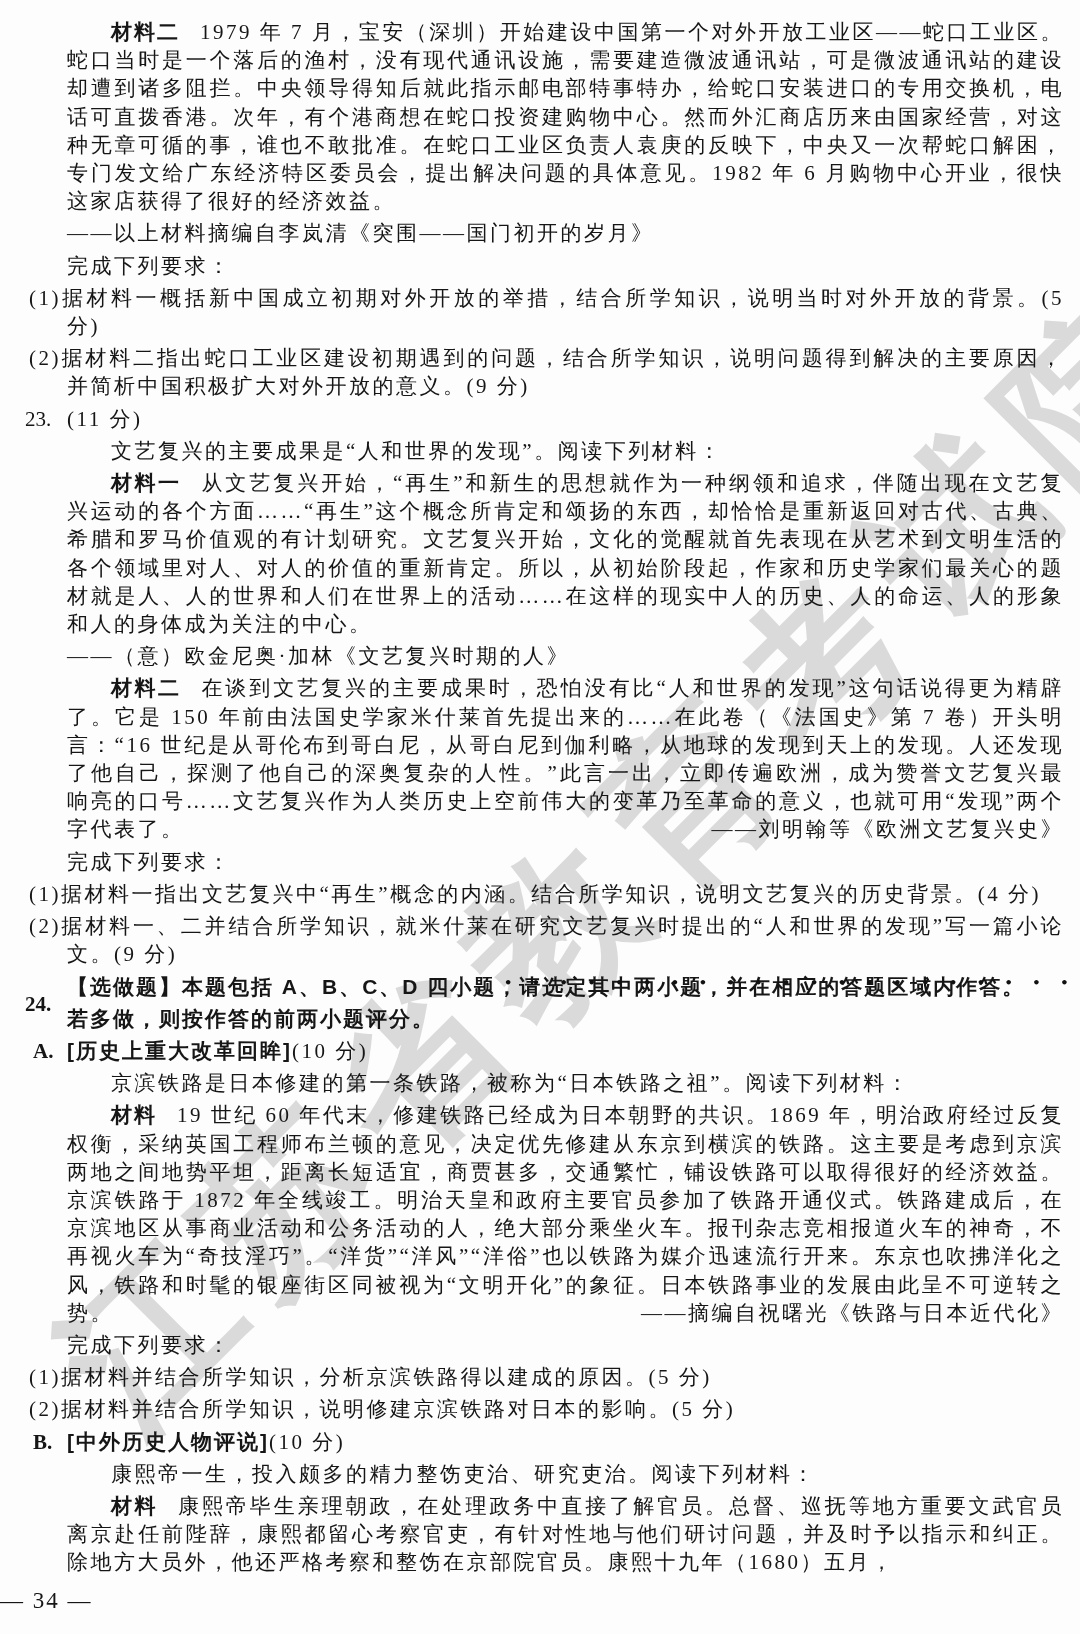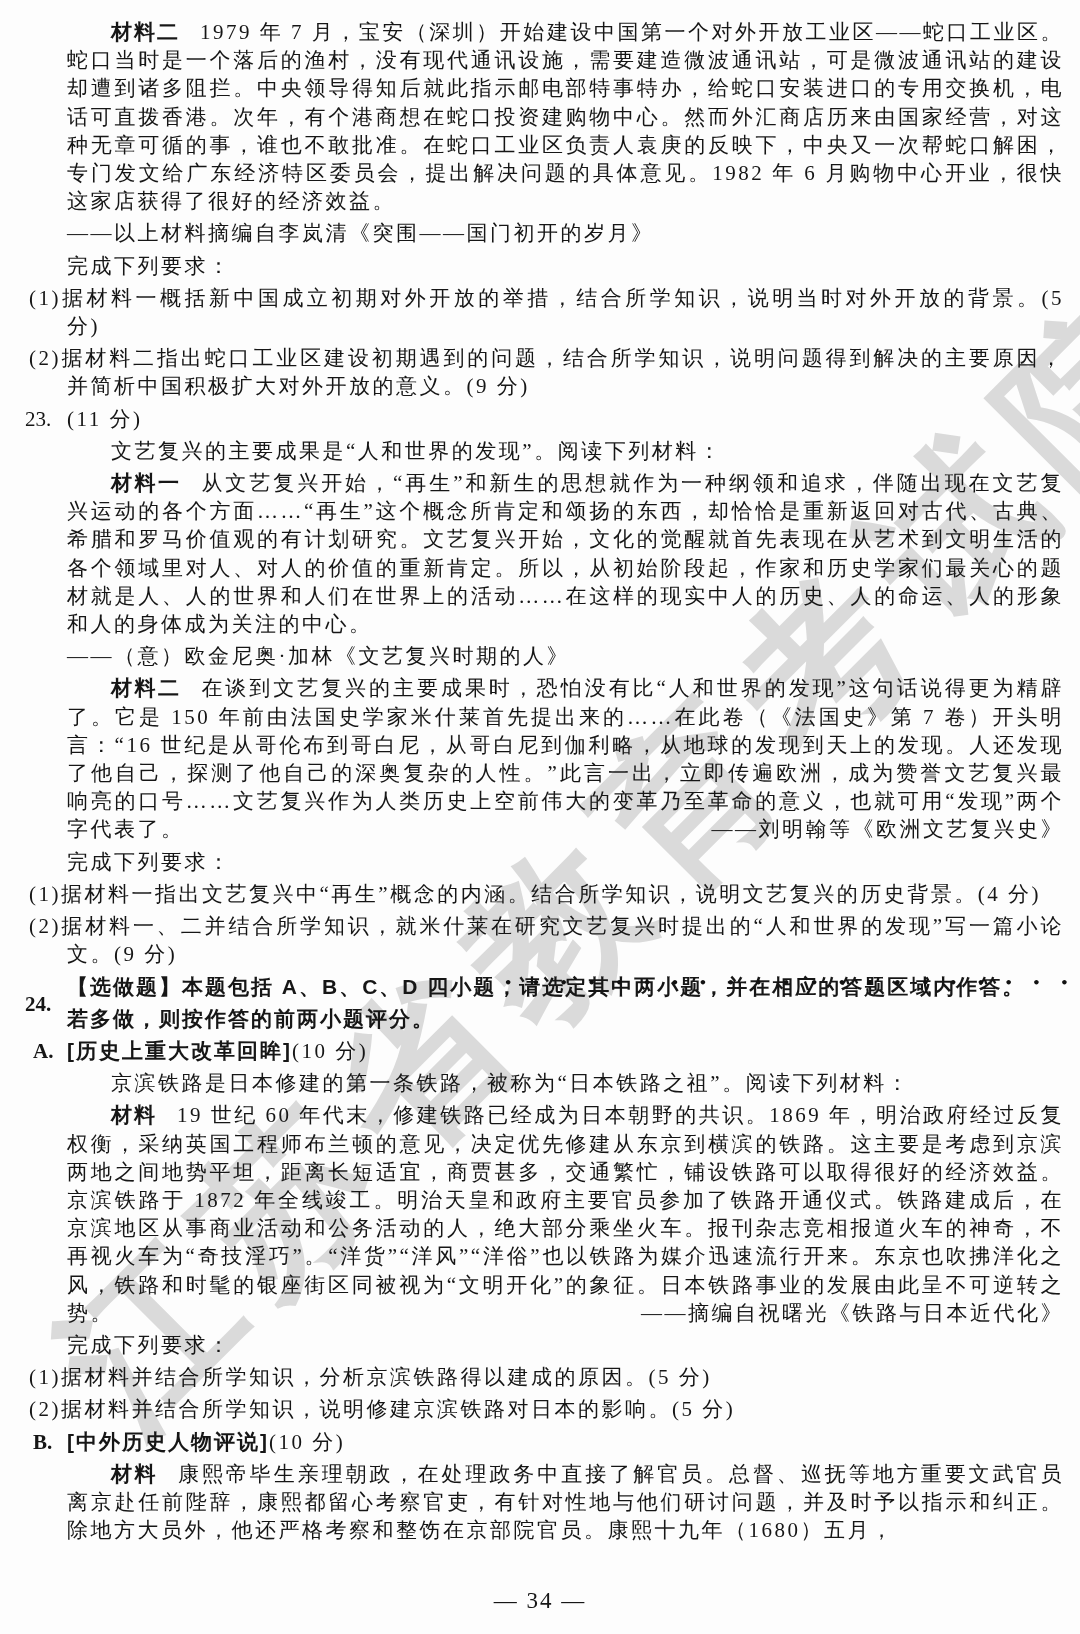--- a/index.html
+++ b/index.html
@@ -84,21 +84,21 @@
   }
   .section-title{
     font-weight:bold;
     font-family:"Liberation Sans","DejaVu Sans",sans-serif;
     letter-spacing:2px;
   }
   .section-score{letter-spacing:2.5px;}
   .footer{
     position:absolute;
     left:0;top:1588px;width:1080px;
-    text-align:center;
+    text-align:left;
     font-size:23px;
     letter-spacing:2px;
     z-index:2;
     font-family:"Liberation Serif","DejaVu Serif",serif;
     color:#161616;
   }
 </style>
 </head>
 <body>
 
@@ -127,19 +127,20 @@
     <p class="q24line2">若多做，则按作答的前两小题评分。</p>
 
     <p class="hangA"><span class="hang">A.</span><span class="section-title">[历史上重大改革回眸]</span><span class="section-score">(10 分)</span></p>
     <p class="indent">京滨铁路是日本修建的第一条铁路，被称为“日本铁路之祖”。阅读下列材料：</p>
     <p class="indent"><span class="mlabel">材料</span><span>19 世纪 60 年代末，修建铁路已经成为日本朝野的共识。1869 年，明治政府经过反复权衡，采纳英国工程师布兰顿的意见，决定优先修建从东京到横滨的铁路。这主要是考虑到京滨两地之间地势平坦，距离长短适宜，商贾甚多，交通繁忙，铺设铁路可以取得很好的经济效益。京滨铁路于 1872 年全线竣工。明治天皇和政府主要官员参加了铁路开通仪式。铁路建成后，在京滨地区从事商业活动和公务活动的人，绝大部分乘坐火车。报刊杂志竞相报道火车的神奇，不再视火车为“奇技淫巧”。“洋货”“洋风”“洋俗”也以铁路为媒介迅速流行开来。东京也吹拂洋化之风，铁路和时髦的银座街区同被视为“文明开化”的象征。日本铁路事业的发展由此呈不可逆转之势。</span><span class="inline-src">——摘编自祝曙光《铁路与日本近代化》</span></p>
     <p>完成下列要求：</p>
     <p class="qitem"><span>(1)</span><span>据材料并结合所学知识，分析京滨铁路得以建成的原因。(5 分)</span></p>
     <p class="qitem"><span>(2)</span><span>据材料并结合所学知识，说明修建京滨铁路对日本的影响。(5 分)</span></p>
 
     <p class="hangA"><span class="hang">B.</span><span class="section-title">[中外历史人物评说]</span><span class="section-score">(10 分)</span></p>
+    <p class="indent">康熙帝一生，投入颇多的精力整饬吏治、研究吏治。阅读下列材料：</p>
     <p class="indent"><span class="mlabel">材料</span><span>康熙帝毕生亲理朝政，在处理政务中直接了解官员。总督、巡抚等地方重要文武官员离京赴任前陛辞，康熙都留心考察官吏，有针对性地与他们研讨问题，并及时予以指示和纠正。除地方大员外，他还严格考察和整饬在京部院官员。康熙十九年（1680）五月，</span></p>
 
   </div>
 
   <div class="footer">— 34 —</div>
 
 </div>
 
 </body></html>

